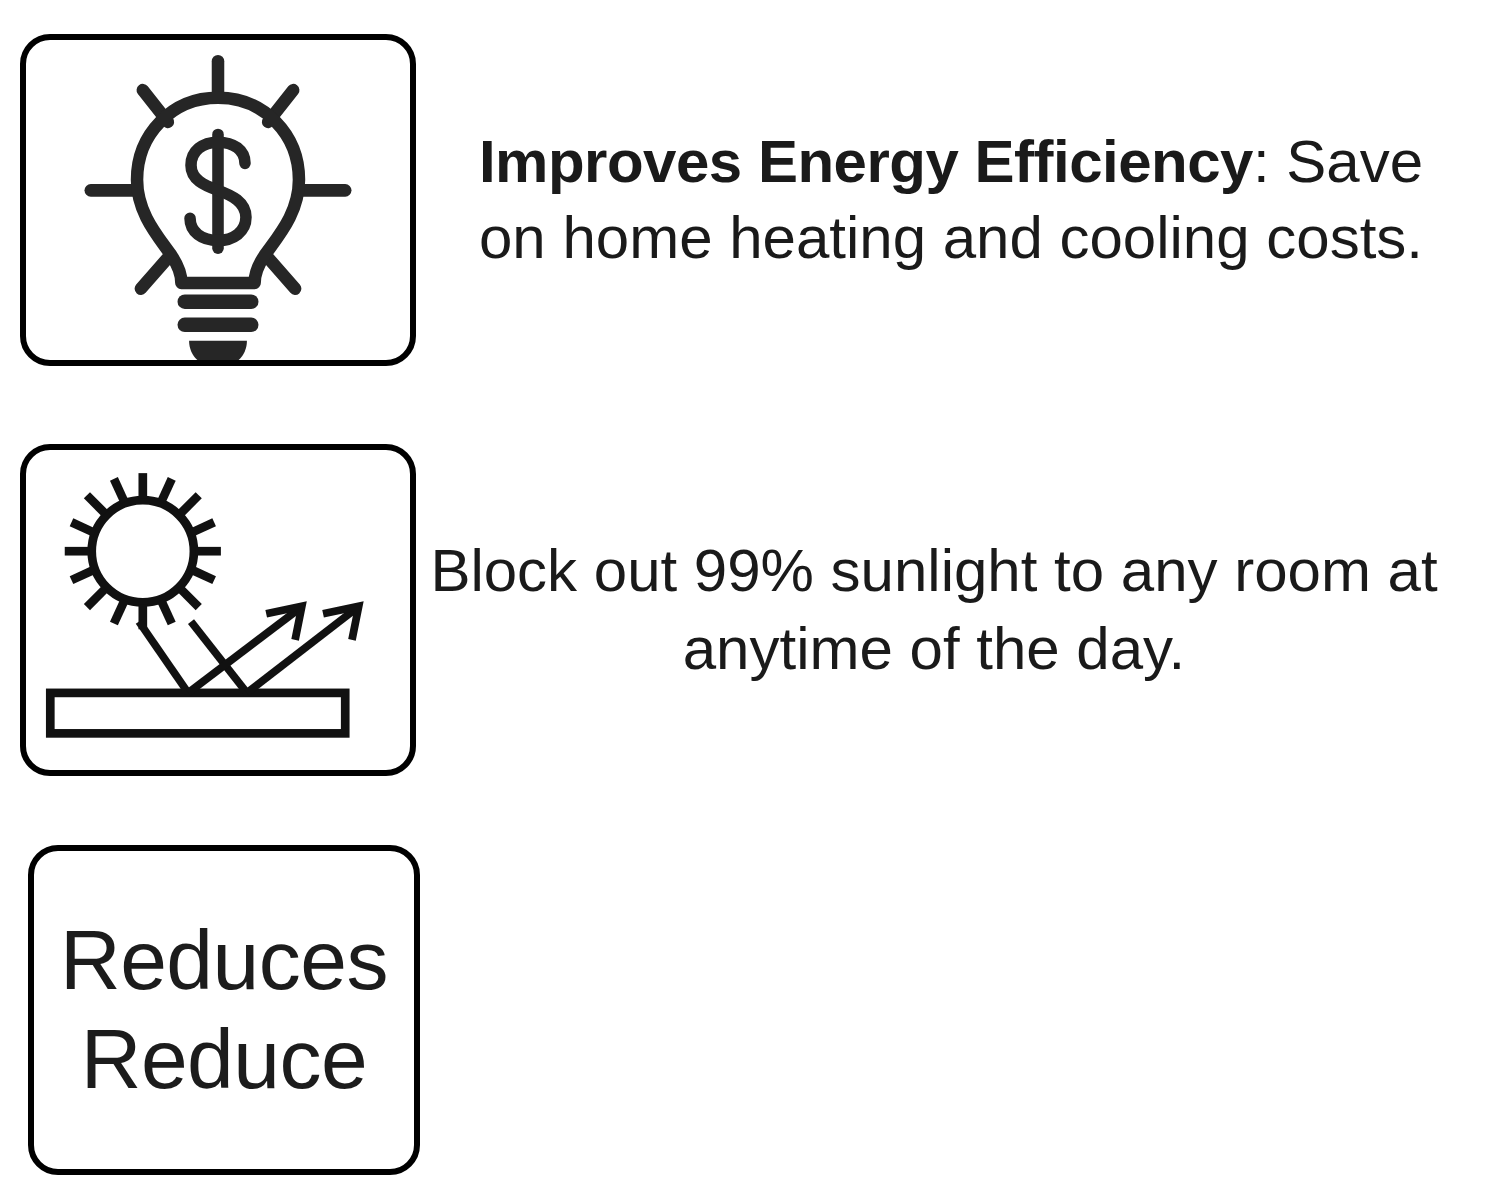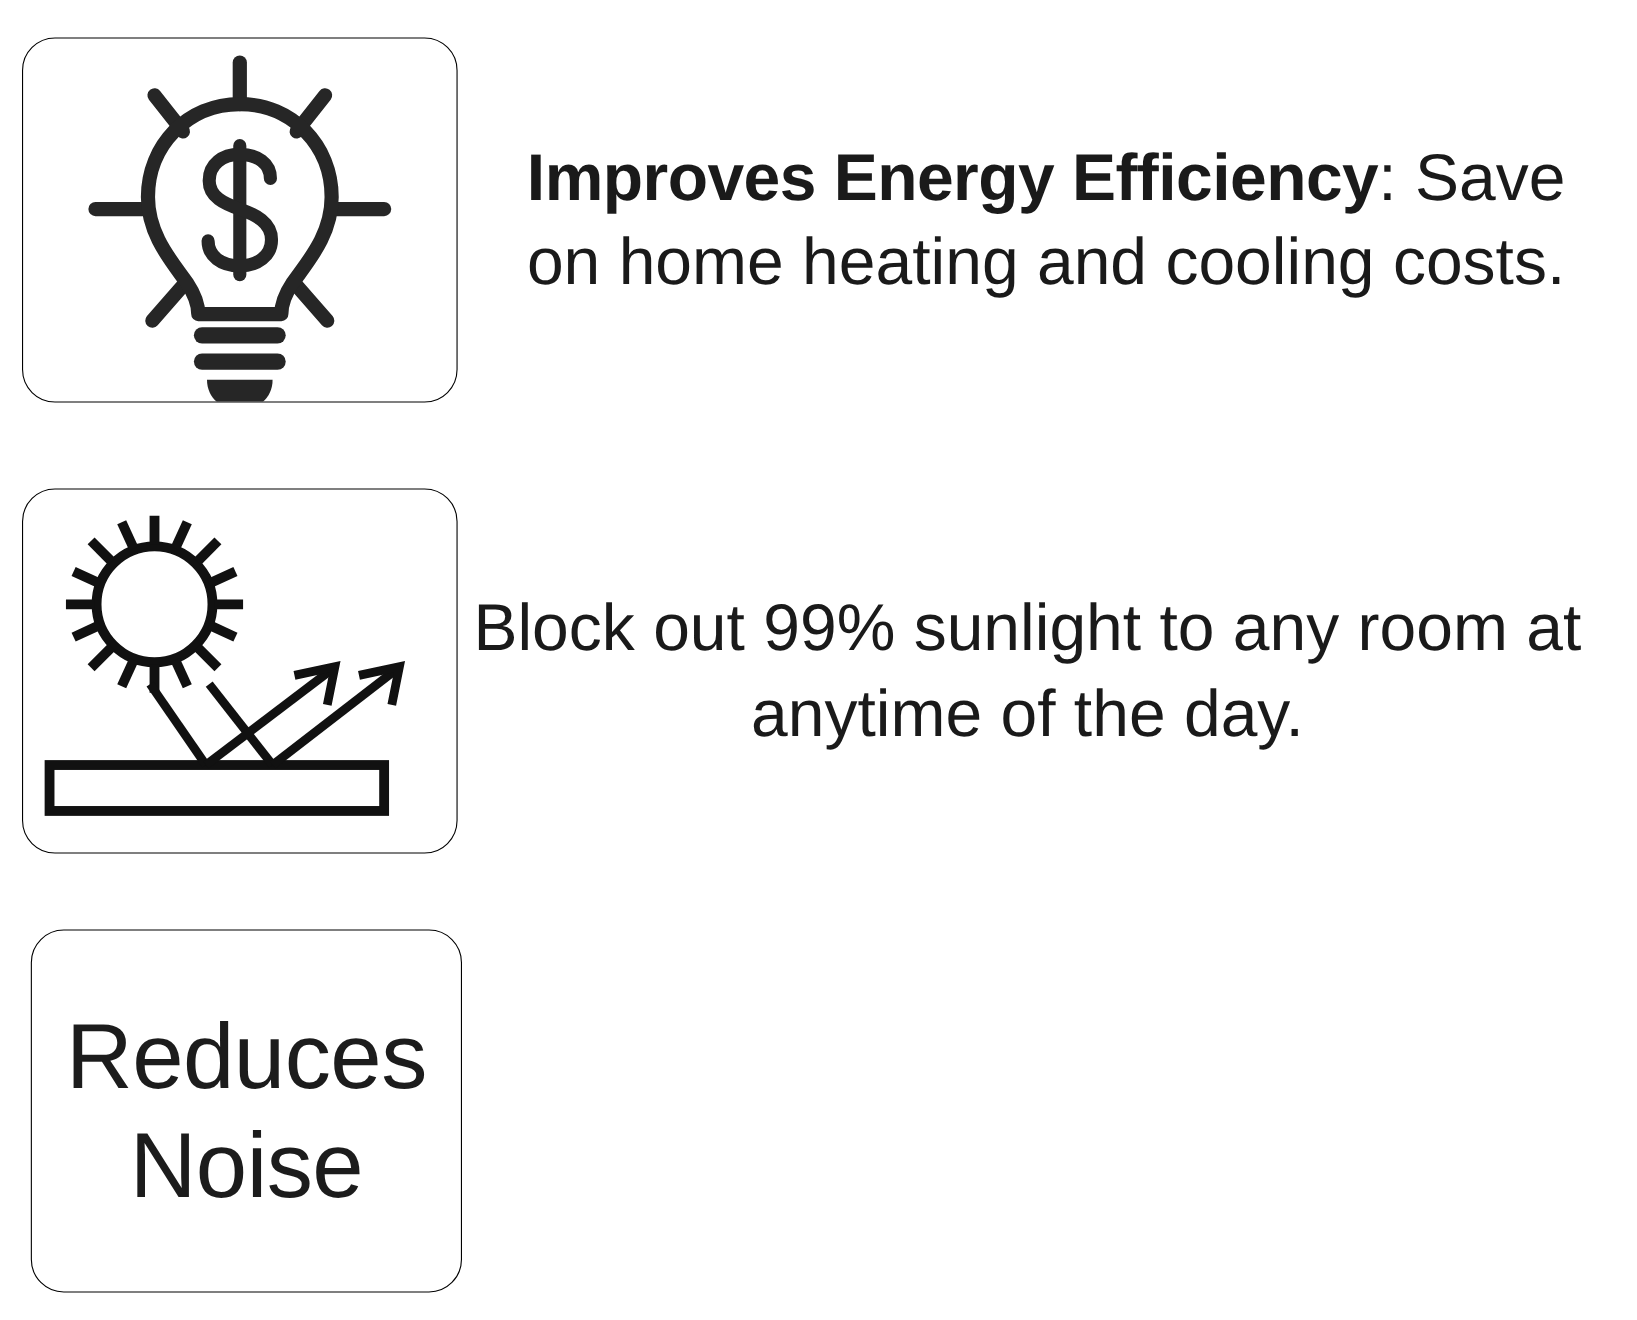--- a/index.html
+++ b/index.html
@@ -31,21 +31,21 @@
     width: 1488px;
   }
   #row-1 { top: 0px;   height: 400px; }
   #row-2 { top: 400px; height: 420px; }
   #row-3 { top: 820px; height: 380px; }
 
   
   .icon-card {
     position: relative;
     box-sizing: border-box;
-    border: 1px solid #000000;
+    border: 6px solid #000000;
     border-radius: 30px;
     background: #ffffff;
     flex: 0 0 auto;
   }
   #card-1 { margin-left: 20px; width: 396px; height: 332px; }
   #card-2 { margin-left: 20px; width: 396px; height: 332px; }
   #card-3 { margin-left: 28px; width: 392px; height: 330px; }
 
   .icon-card svg { display: block; width: 100%; height: 100%; }
 
@@ -192,20 +192,20 @@
       <span>Block out 99% sunlight to any room at anytime of the day.</span>
     </div>
 
   </div>
 
   <div class="feature-row" id="row-3">
 
     <div class="icon-card" id="card-3">
       <div class="noise-card-text">
         <span>Reduces</span>
-        <span>Noise</span>
+        <span>Reduce</span>
       </div>
     </div>
 
 
   </div>
 
 </div>
 
 </body></html>

